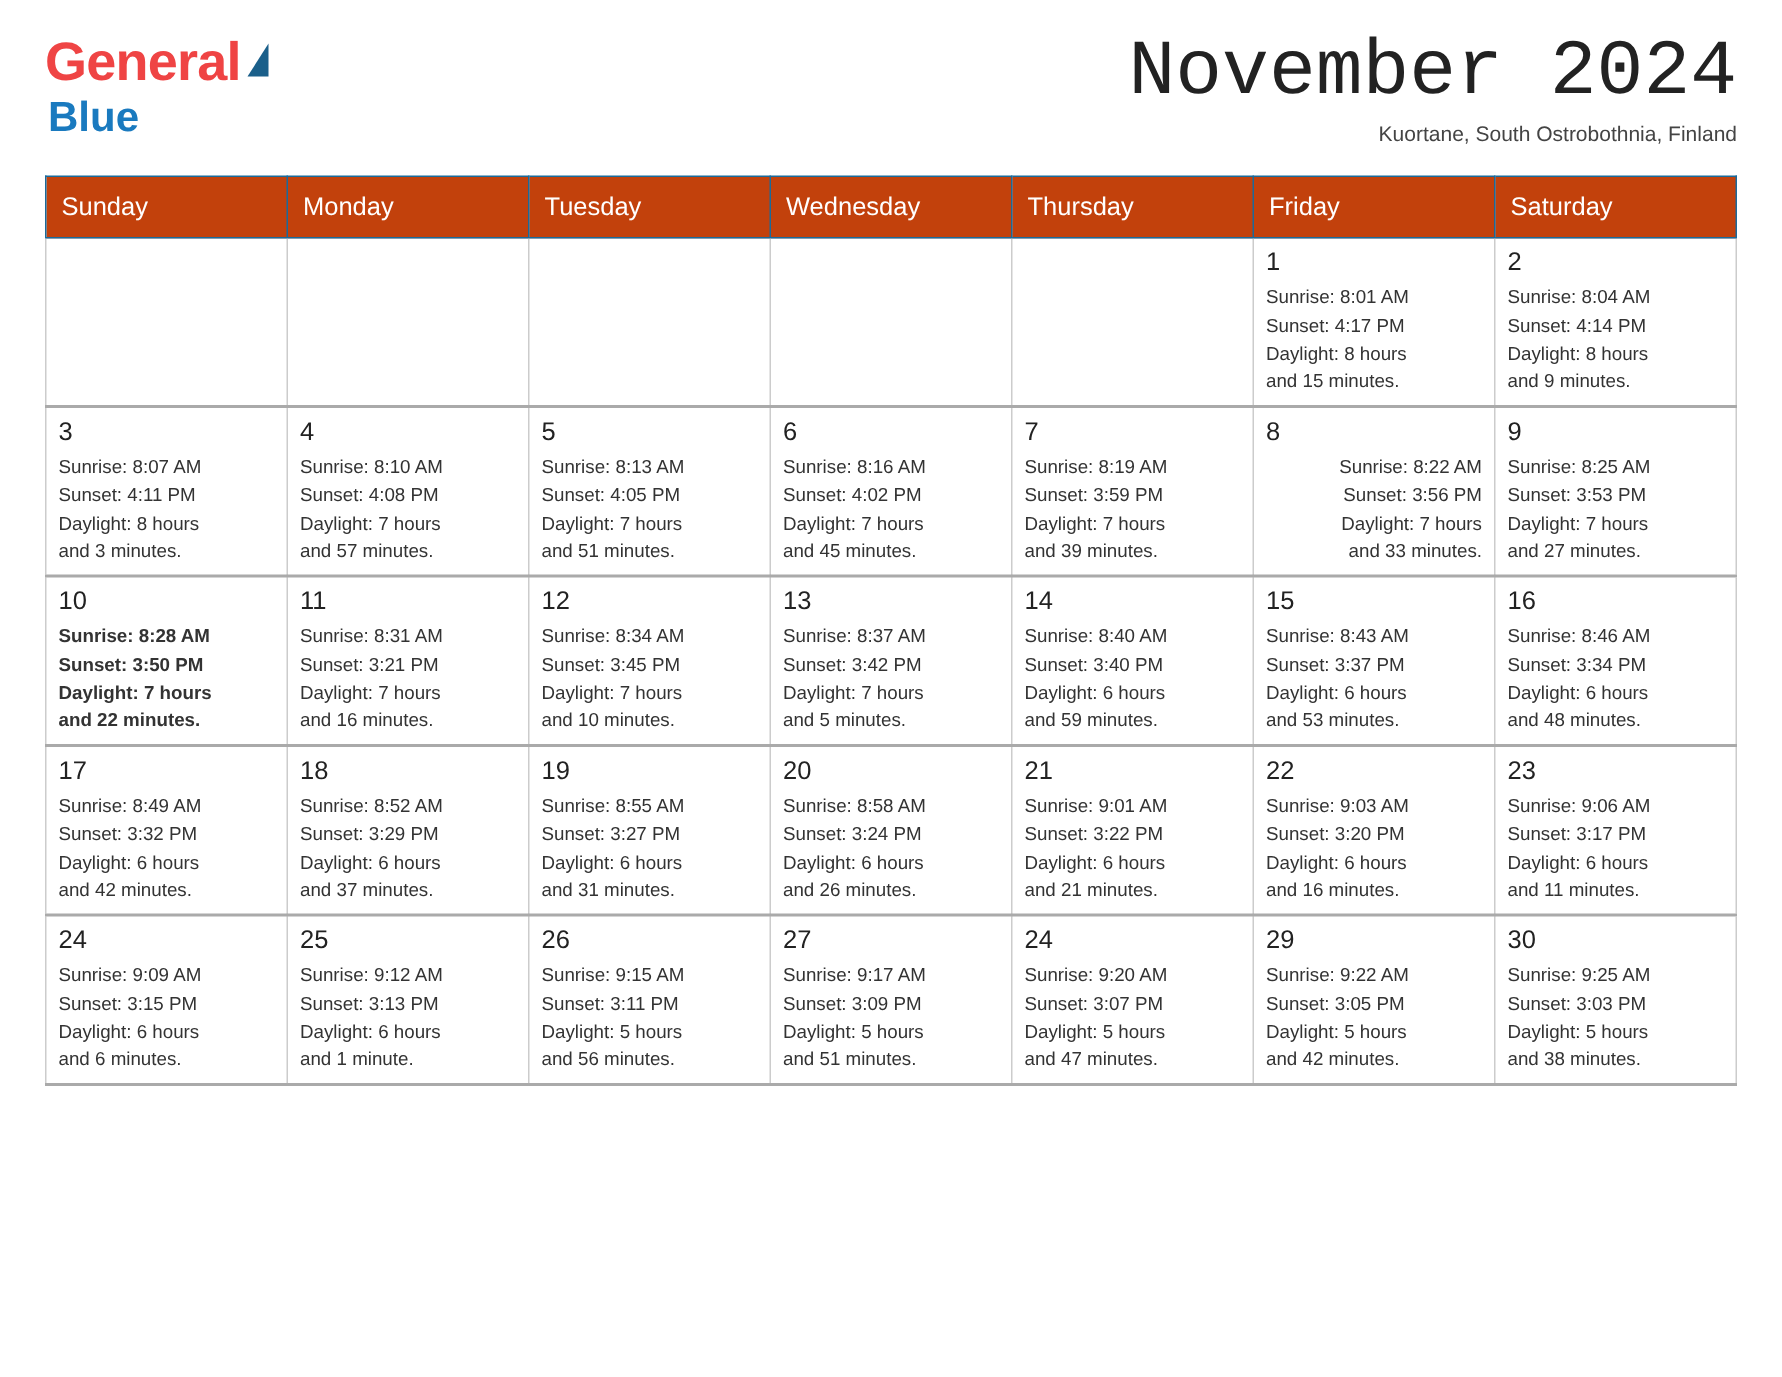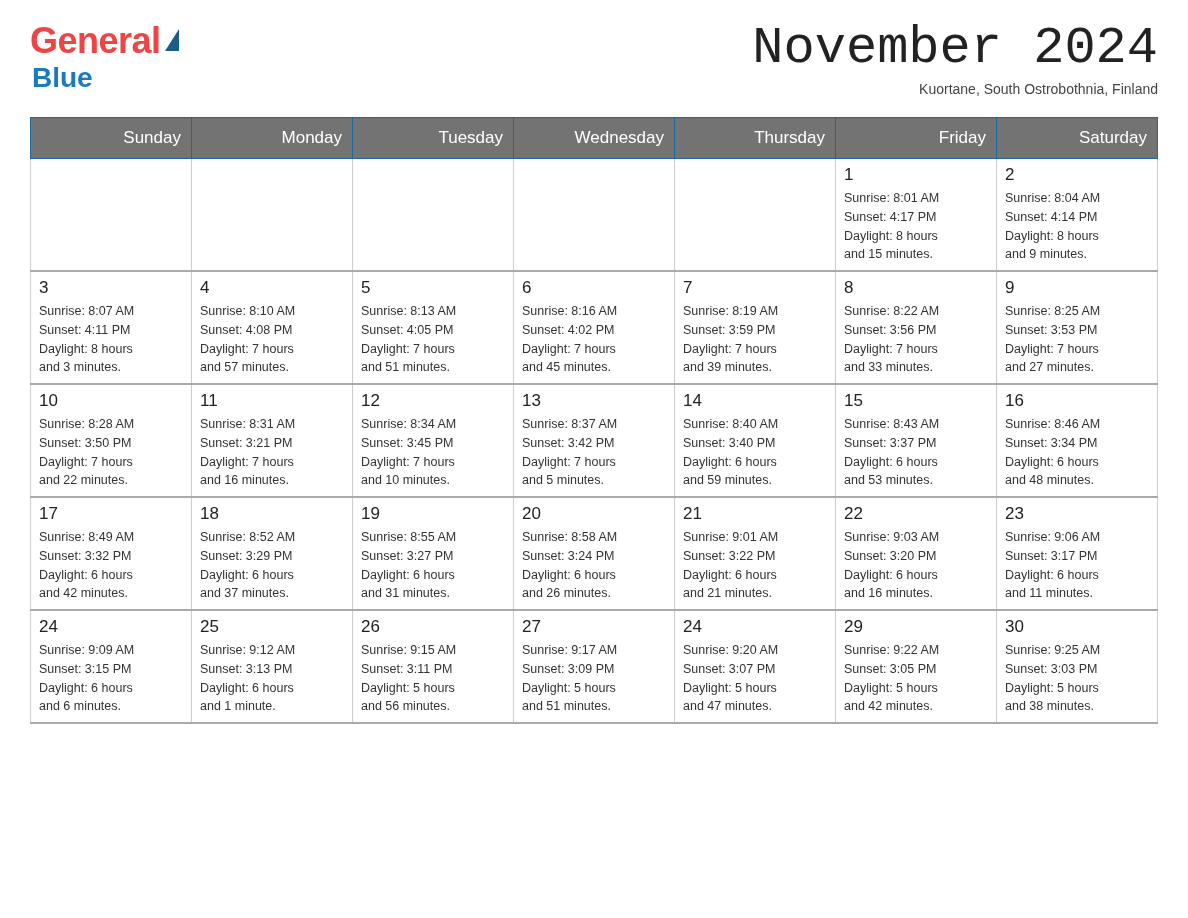--- a/index.html
+++ b/index.html
@@ -60,23 +60,23 @@
       font-size: 14px;
       color: #444;
       margin-top: 4px;
     }
     .calendar {
       width: 100%;
       border-collapse: collapse;
       border: 1px solid #ccc;
     }
     .calendar th {
-      background-color: #737373;
+      background-color: #c2410c;
       color: #fff;
-      text-align: right;
+      text-align: left;
       padding: 10px 10px;
       font-size: 17px;
       font-weight: normal;
       border: 1px solid #1a6a9a;
     }
     .calendar td {
       vertical-align: top;
       padding: 6px 8px;
       border: 1px solid #ccc;
       width: calc(100% / 7);
@@ -188,37 +188,37 @@
         </td>
         <td>
           <span class="day-number">7</span>
           <div class="day-info" style="white-space: pre-line;">Sunrise: 8:19 AM
 Sunset: 3:59 PM
 Daylight: 7 hours
 and 39 minutes.</div>
         </td>
         <td>
           <span class="day-number">8</span>
-          <div class="day-info" style="white-space: pre-line;">Sunrise: 8:22 AM
+          <div class="day-info" style="white-space: pre-line; text-align: right;">Sunrise: 8:22 AM
 Sunset: 3:56 PM
 Daylight: 7 hours
 and 33 minutes.</div>
         </td>
         <td>
           <span class="day-number">9</span>
           <div class="day-info" style="white-space: pre-line;">Sunrise: 8:25 AM
 Sunset: 3:53 PM
 Daylight: 7 hours
 and 27 minutes.</div>
         </td>
       </tr>
       <tr>
         <td>
           <span class="day-number">10</span>
-          <div class="day-info" style="white-space: pre-line;">Sunrise: 8:28 AM
+          <div class="day-info" style="white-space: pre-line; font-weight: bold;">Sunrise: 8:28 AM
 Sunset: 3:50 PM
 Daylight: 7 hours
 and 22 minutes.</div>
         </td>
         <td>
           <span class="day-number">11</span>
           <div class="day-info" style="white-space: pre-line;">Sunrise: 8:31 AM
 Sunset: 3:21 PM
 Daylight: 7 hours
 and 16 minutes.</div>

